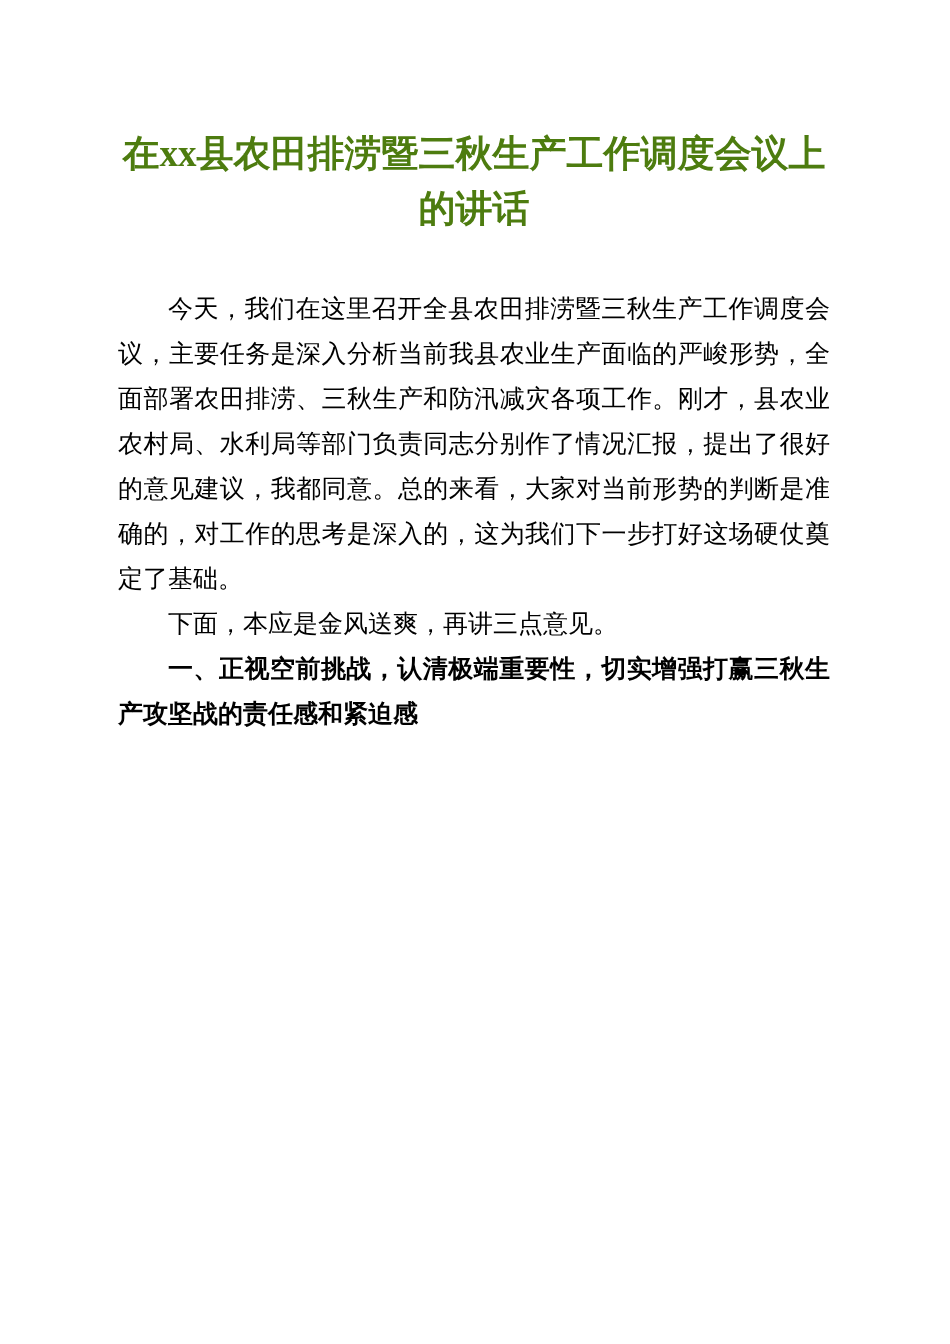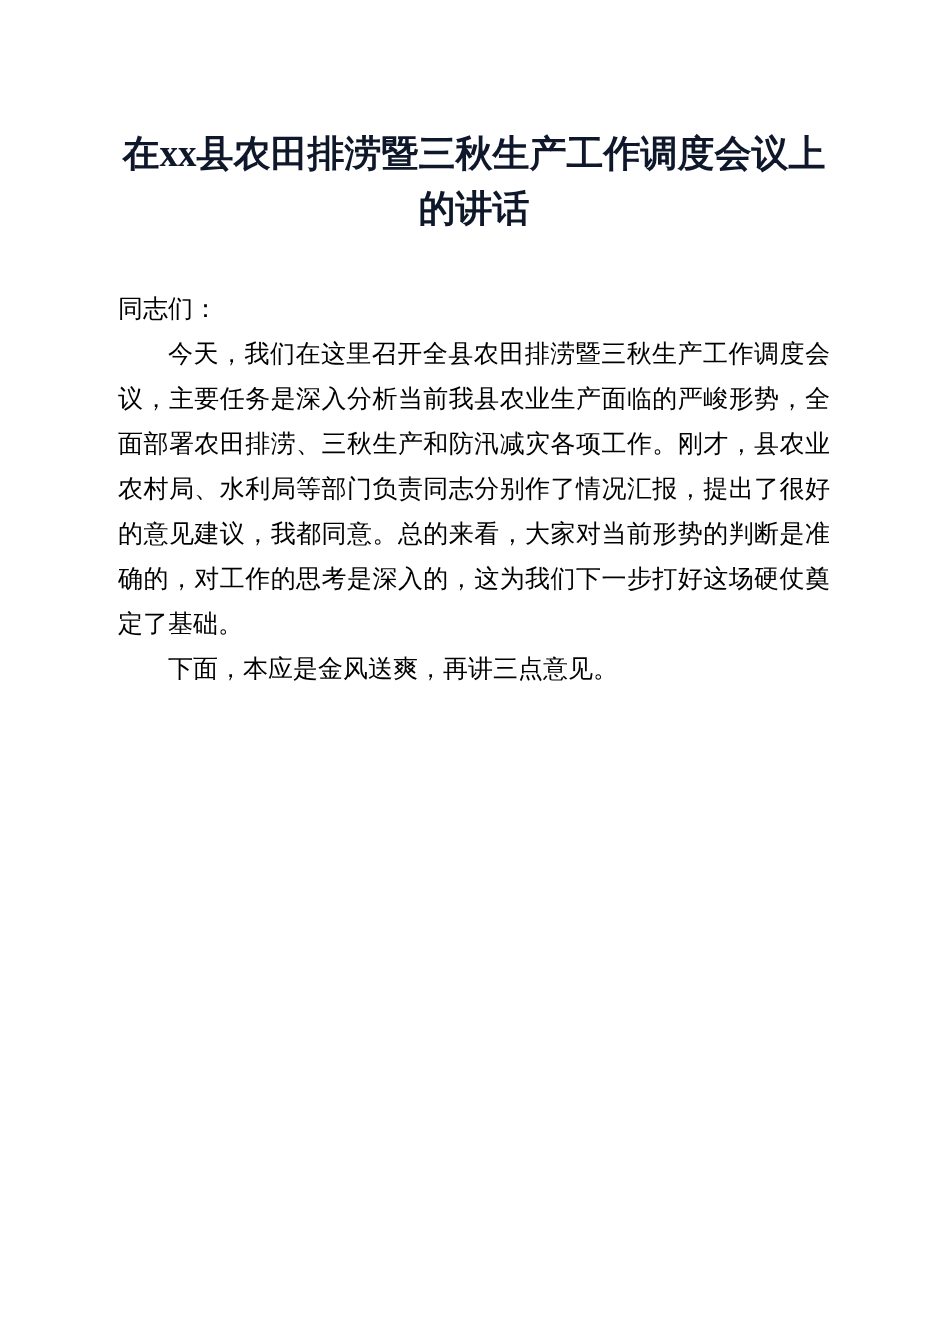--- a/index.html
+++ b/index.html
@@ -17,21 +17,21 @@
     height: 1344px;
     padding: 126px 120px 40px 118px;
     background: #ffffff;
   }
   .doc-title {
     margin: 0 0 50px 0;
     font-size: 37px;
     font-weight: bold;
     line-height: 55px;
     text-align: center;
-    color: #0f172a;
+    color: #4d7c0f;
     font-family: "Liberation Serif", "DejaVu Serif", serif;
   }
   .para {
     margin: 0;
     font-size: 25px;
     line-height: 45px;
     text-align: justify;
     text-justify: inter-ideograph;
     text-indent: 2em;
     color: #000000;
@@ -43,21 +43,21 @@
     font-family: "Liberation Sans", "DejaVu Sans", sans-serif;
     font-weight: bold;
   }
 </style>
 </head>
 <body>
 
 <div class="page">
   <h1 class="doc-title">在xx县农田排涝暨三秋生产工作调度会议上的讲话</h1>
 
-  <p class="para no-indent">同志们：</p>
 
   <p class="para">今天，我们在这里召开全县农田排涝暨三秋生产工作调度会议，主要任务是深入分析当前我县农业生产面临的严峻形势，全面部署农田排涝、三秋生产和防汛减灾各项工作。刚才，县农业农村局、水利局等部门负责同志分别作了情况汇报，提出了很好的意见建议，我都同意。总的来看，大家对当前形势的判断是准确的，对工作的思考是深入的，这为我们下一步打好这场硬仗奠定了基础。</p>
 
   <p class="para">下面，本应是金风送爽，再讲三点意见。</p>
 
+  <p class="para section-heading">一、正视空前挑战，认清极端重要性，切实增强打赢三秋生产攻坚战的责任感和紧迫感</p>
 
 
 </div>
 
 </body></html>

